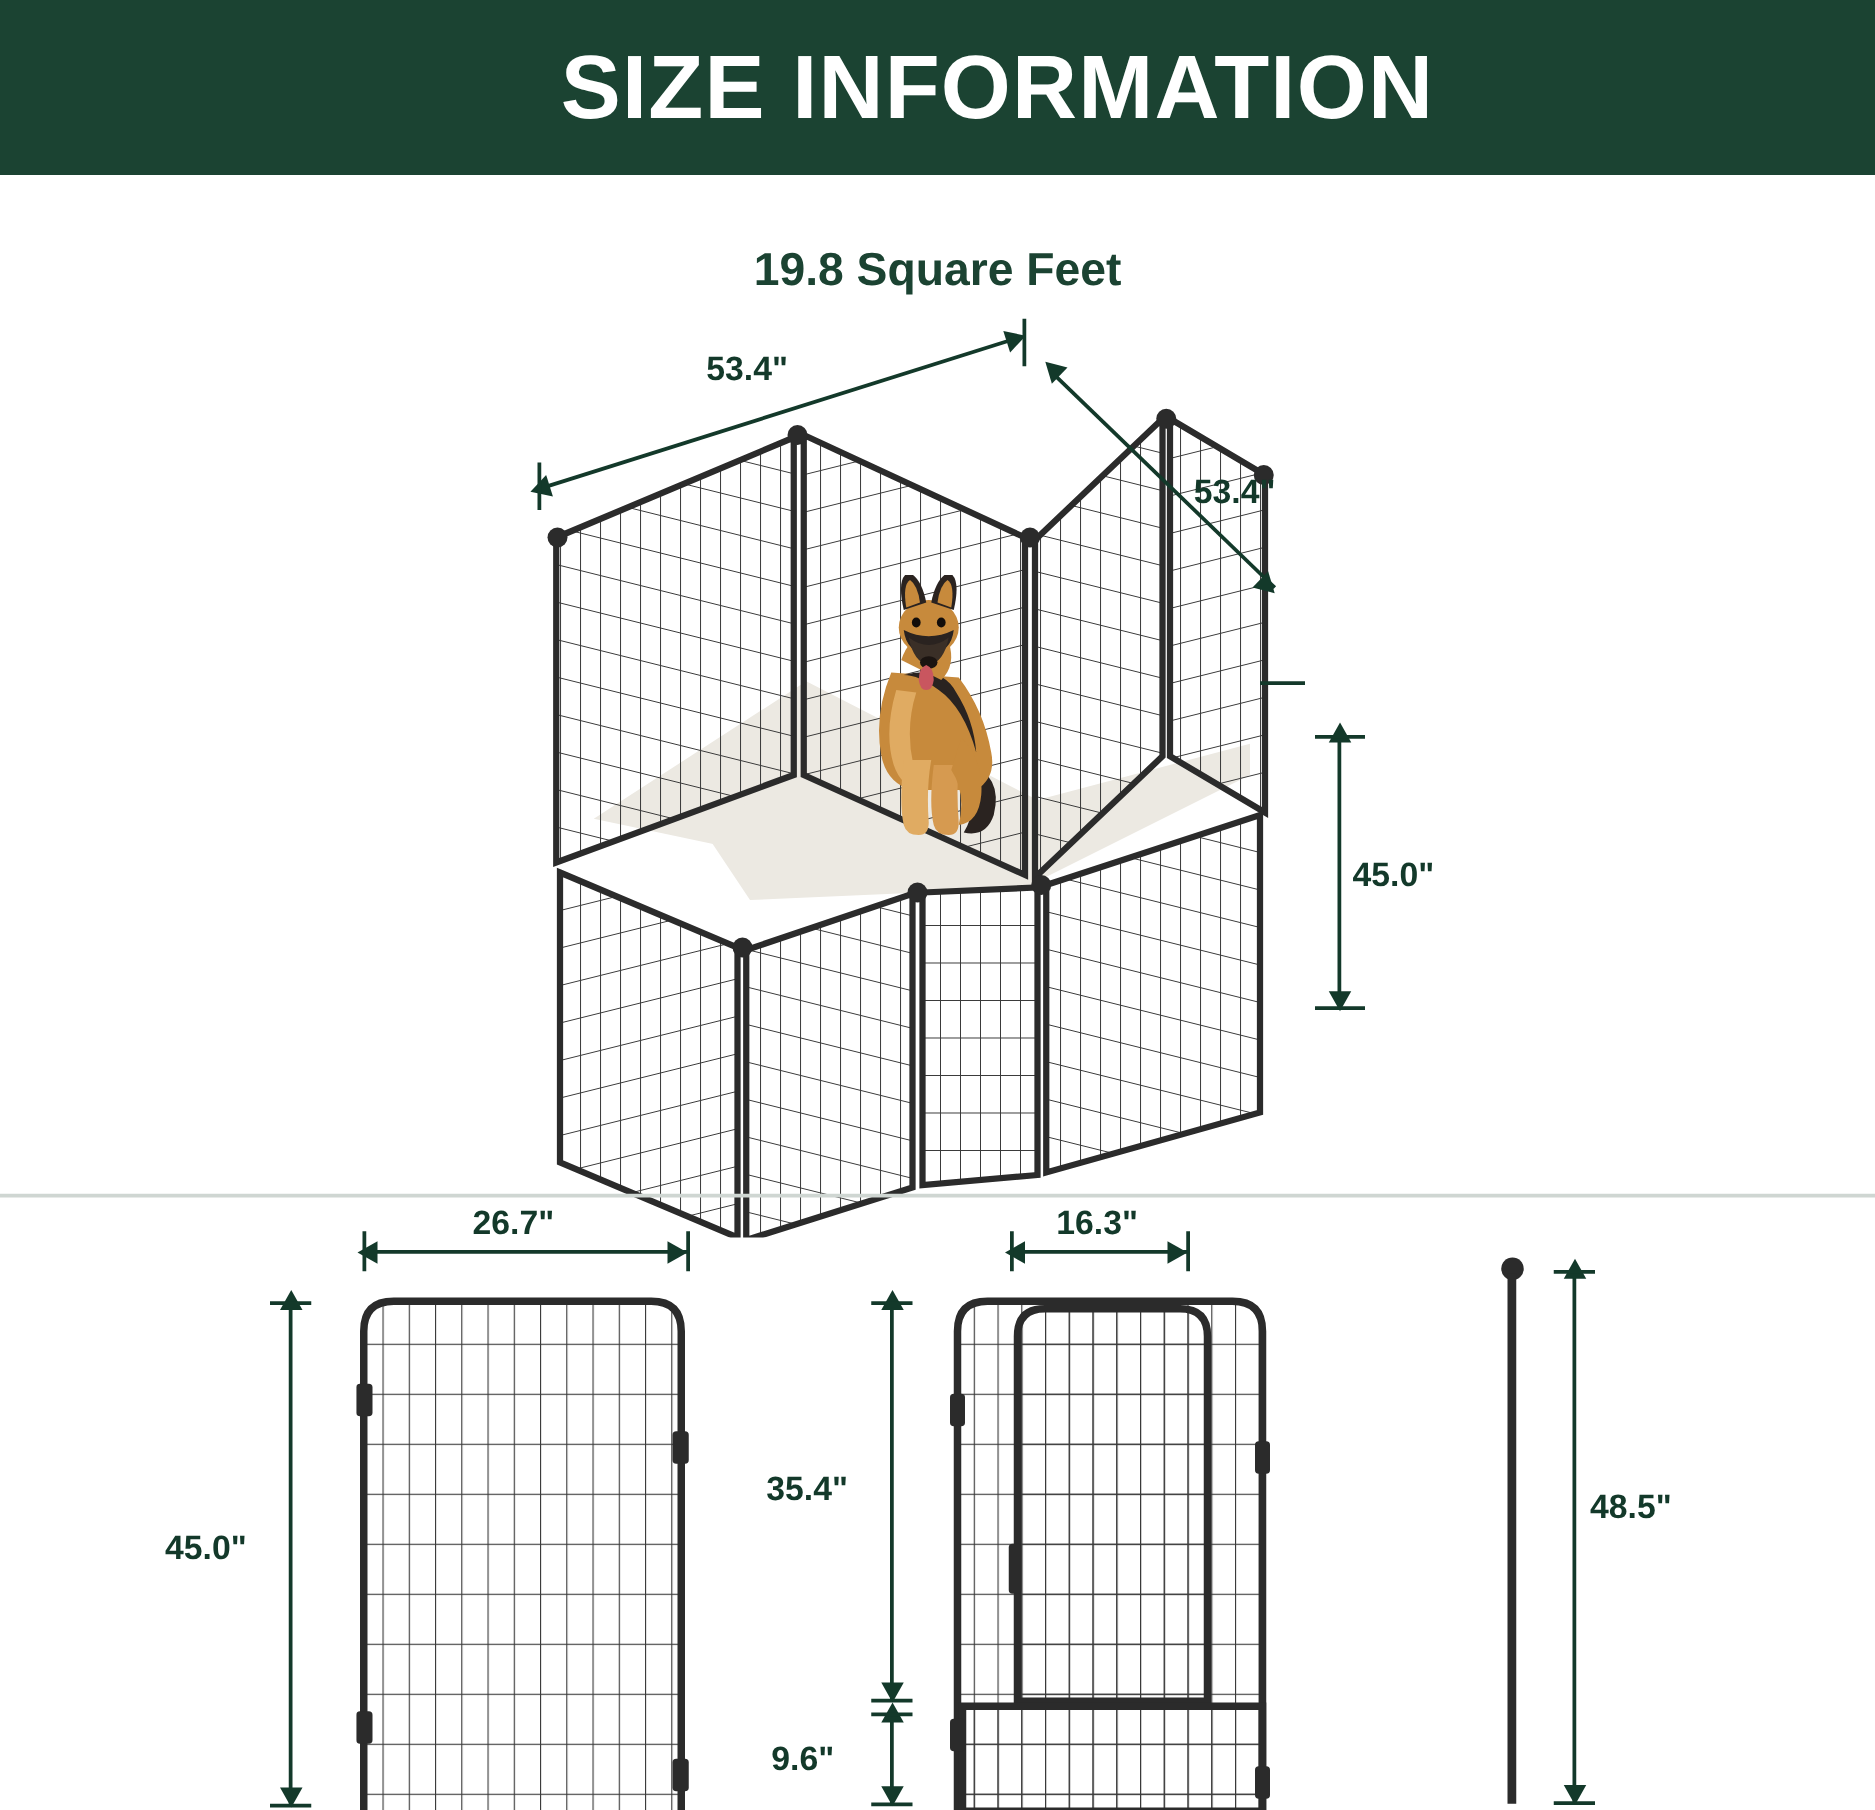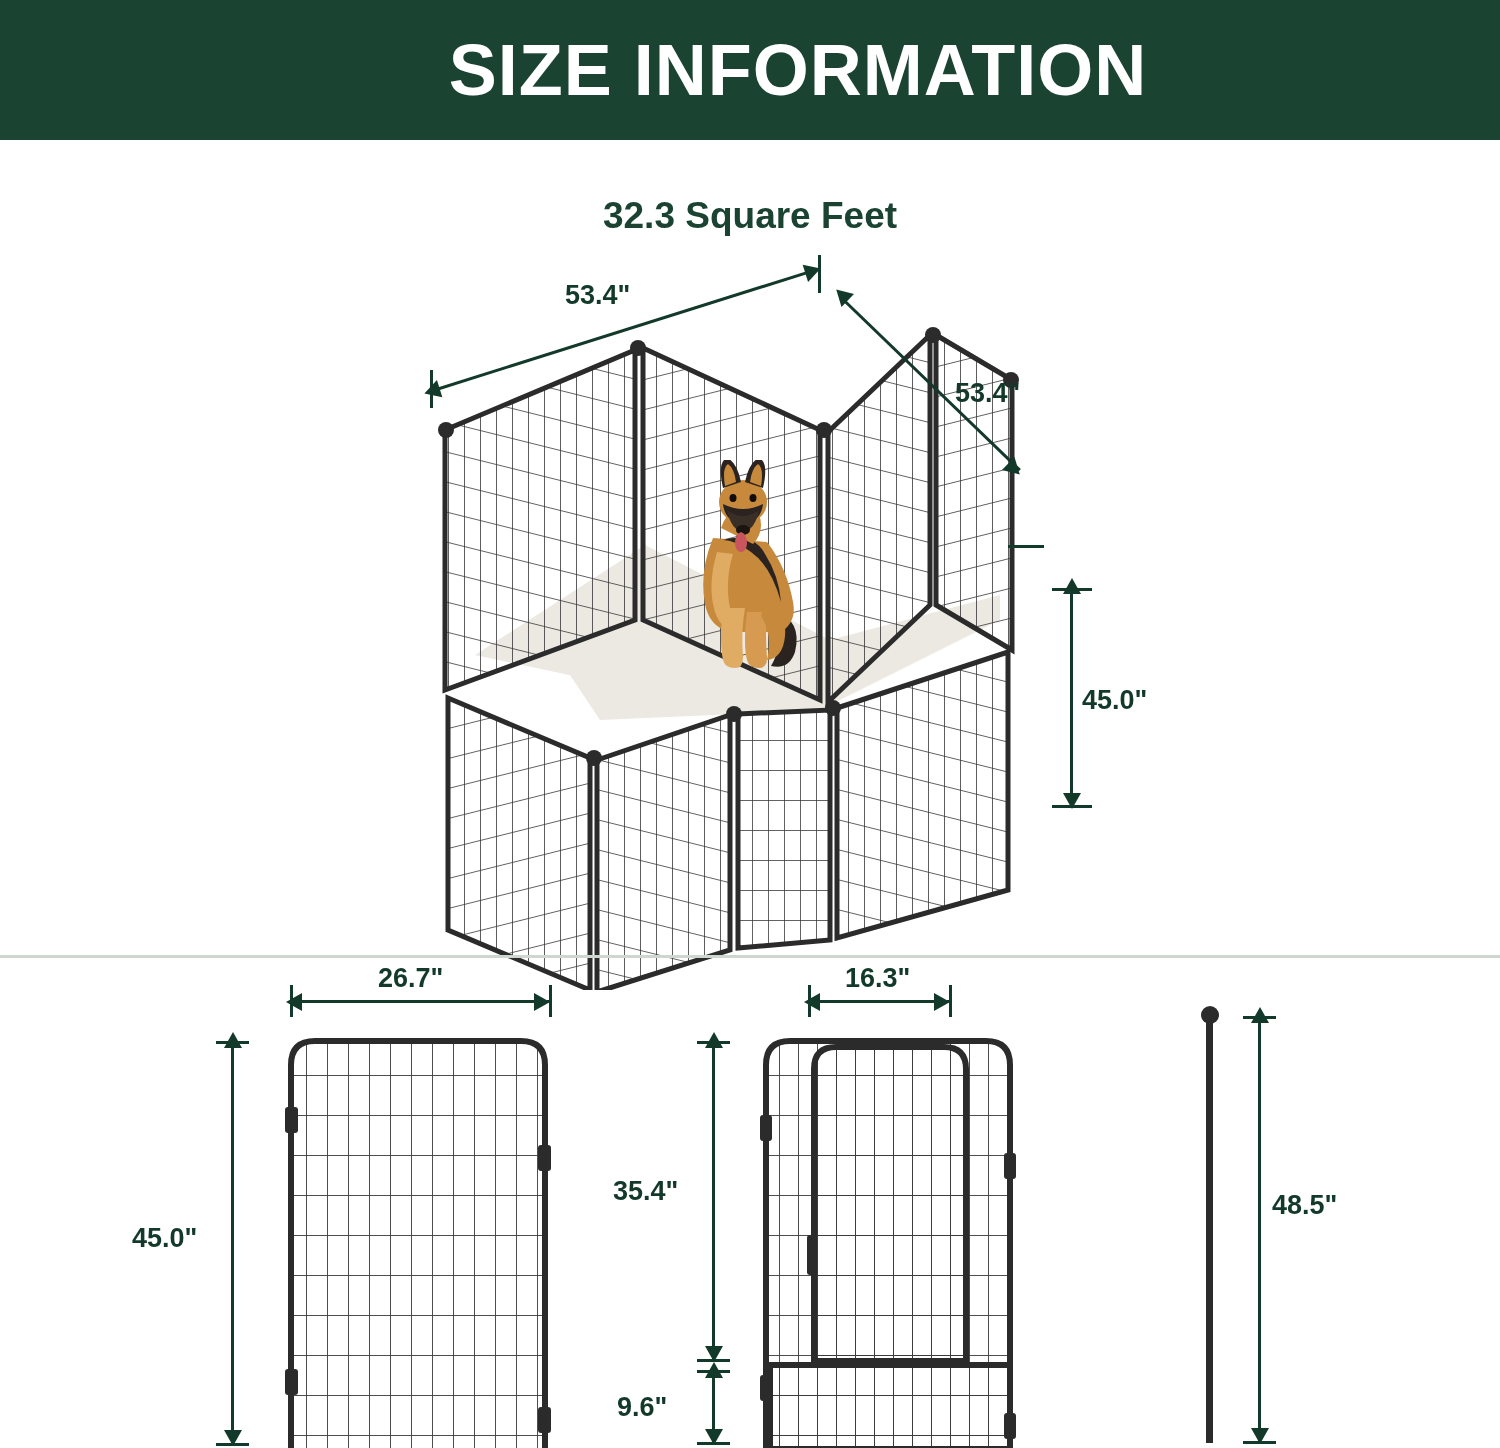--- a/index.html
+++ b/index.html
@@ -56,21 +56,21 @@
   .arrow.up{border-left:9px solid transparent;border-right:9px solid transparent;border-bottom:16px solid #13392a;}
   .arrow.down{border-left:9px solid transparent;border-right:9px solid transparent;border-top:16px solid #13392a;}
 </style>
 </head>
 <body>
 
 <div class="header">
   <div class="header-title">SIZE INFORMATION</div>
 </div>
 
-<div class="subtitle">32.3 Square Feet</div>
+<div class="subtitle">19.8 Square Feet</div>
 
 <div>
 
   <svg width="700" height="700" viewBox="0 0 700 700" style="position:absolute;left:400px;top:290px;">
     <defs>
       <pattern id="mesh" width="16" height="30" patternUnits="userSpaceOnUse">
         <path d="M0 0 L0 30" stroke="#3a3a3a" stroke-width="1.6"></path>
         <path d="M0 0 L16 0" stroke="#3a3a3a" stroke-width="1.6"></path>
       </pattern>
       <pattern id="meshR" width="16" height="30" patternUnits="userSpaceOnUse" patternTransform="skewY(-14)">

